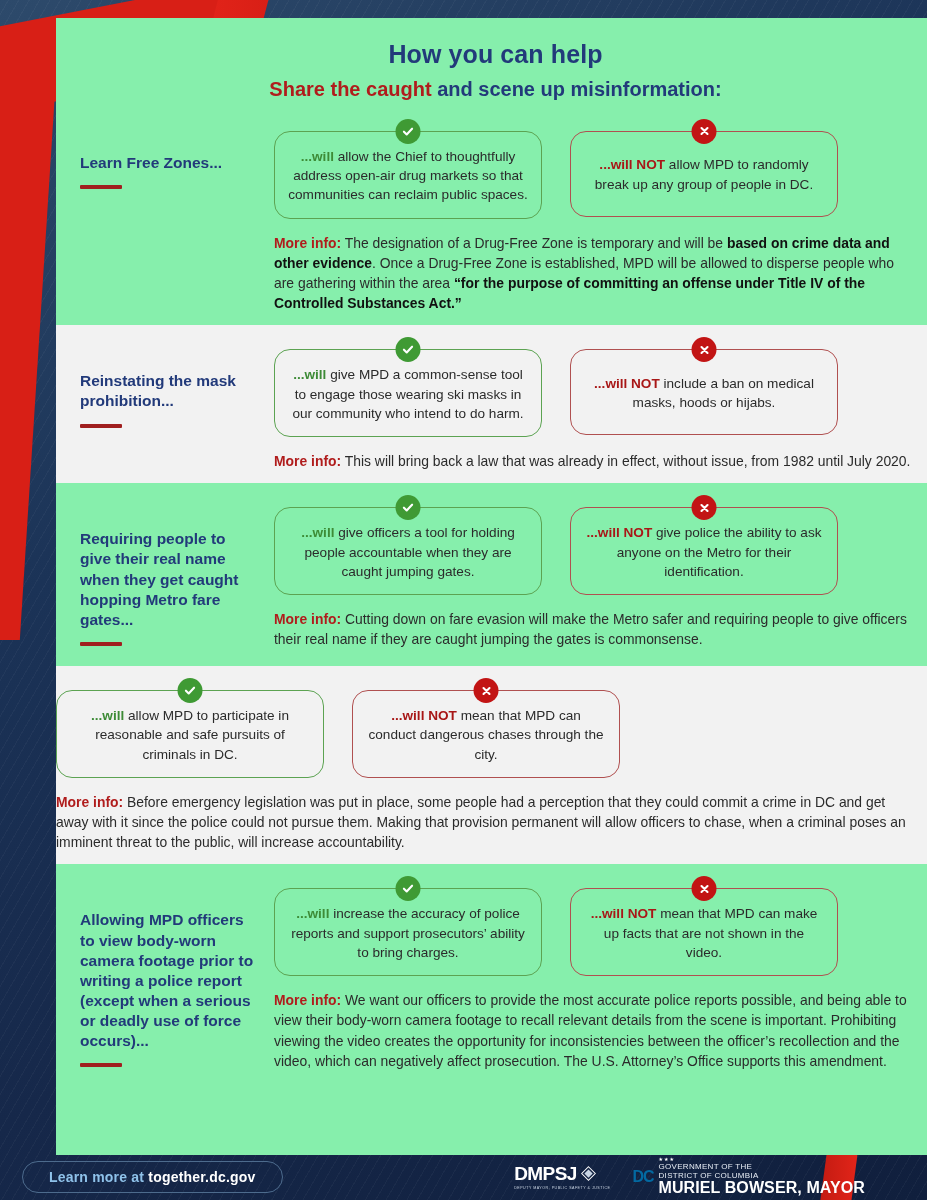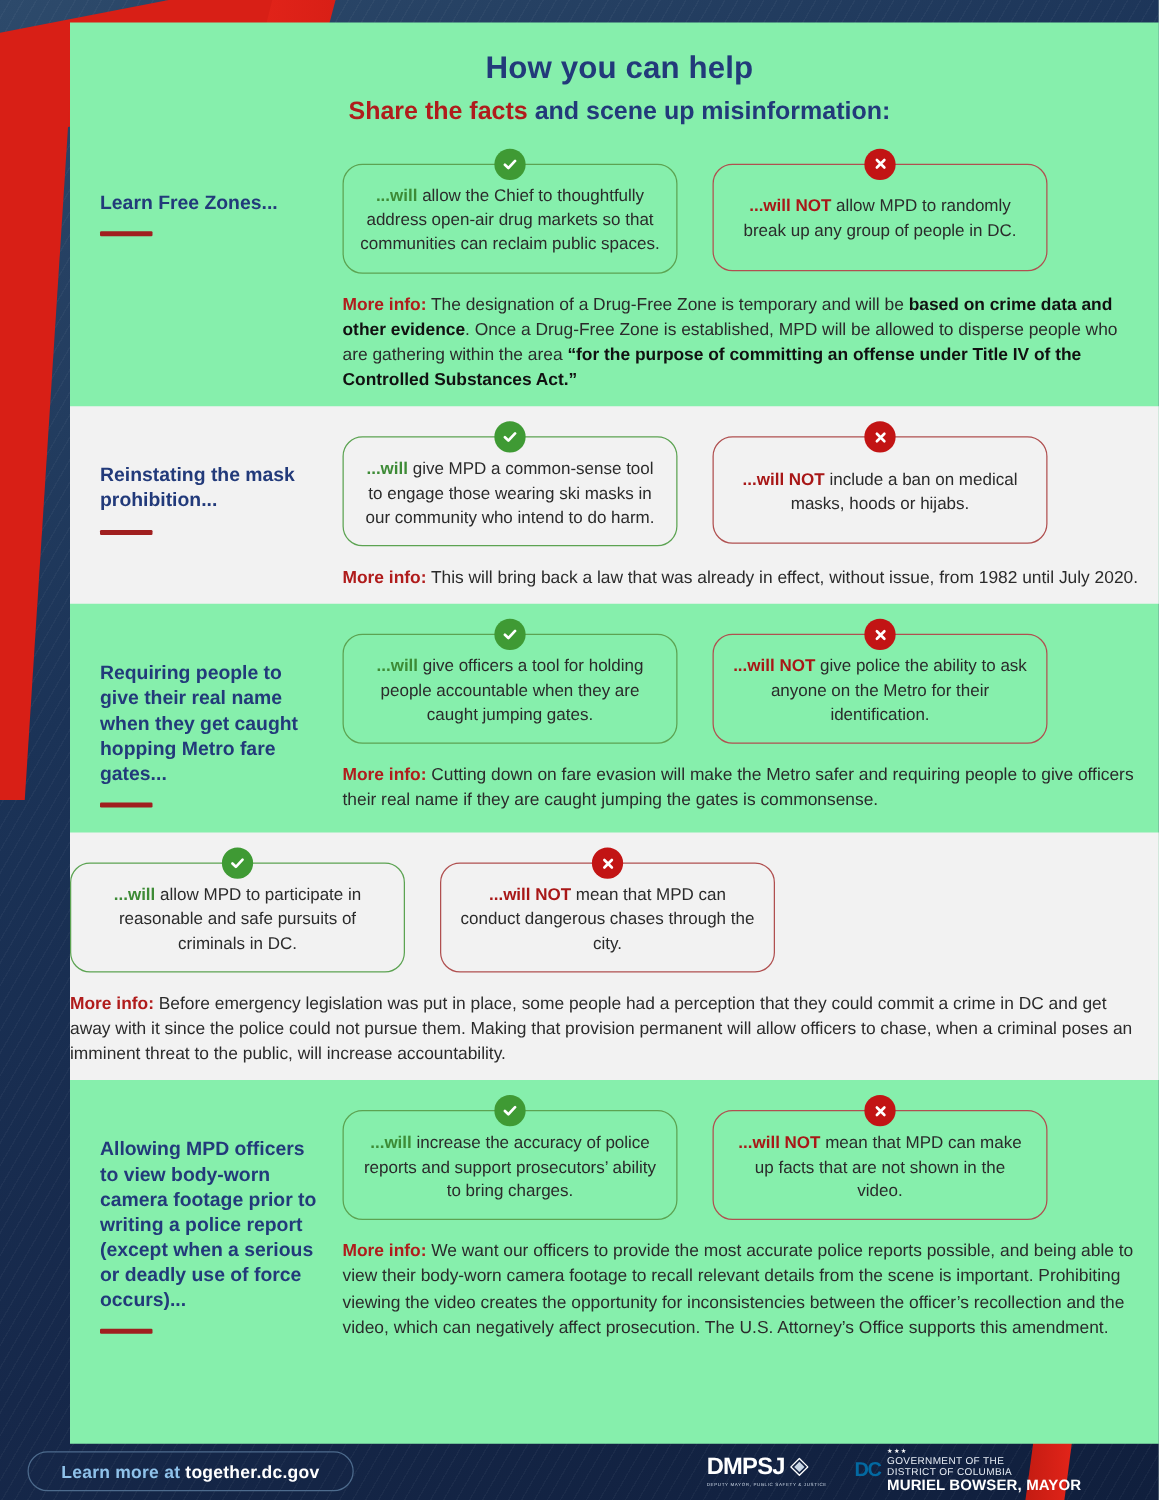--- a/index.html
+++ b/index.html
@@ -211,40 +211,40 @@
   }
   .dc-star { width: 15px; height: 15px; }
 
   .logo-gov { display: flex; align-items: center; gap: 5px; }
   .logo-gov .dc-mark {
     color: #0369a1; font-size: 16px; font-weight: 700; line-height: 1;
     letter-spacing: -1px;
   }
   .logo-gov .lines { line-height: 1.05; }
   .logo-gov .l1, .logo-gov .l2 { color: #e6ecf4; font-size: 8px; letter-spacing: 0.3px; }
-  .logo-gov .l3 { color: #ffffff; font-size: 12px; font-weight: 700; letter-spacing: 0.1px; }
+  .logo-gov .l3 { color: #ffffff; font-size: 16px; font-weight: 700; letter-spacing: 0.1px; }
   .stars-row { display:flex; gap:1px; margin-bottom:1px; }
   .stars-row span { color:#fff; font-size:5px; line-height:5px; }
 </style>
 </head>
 <body>
 
 <div class="bg-texture"></div>
 
 <div class="red-shape red-top-bar"></div>
 <div class="red-shape red-left-edge"></div>
 <div class="red-shape red-top-diag"></div>
 <div class="red-shape red-right-edge"></div>
 
 <div class="card">
 
   <div class="header">
     <div class="title">How you can help</div>
     <div class="subtitle">
-      <span class="red">Share the facts</span><span> and scene up misinformation:</span>
+      <span class="red">Share the caught</span><span> and scene up misinformation:</span>
     </div>
   </div>
 
   <div class="rows" id="rows-container">
       <div class="row">
         <div class="row-label">
           <div class="row-label-text">Learn Free Zones...</div>
           <div class="row-label-rule"></div>
         </div>
         <div class="row-body">

